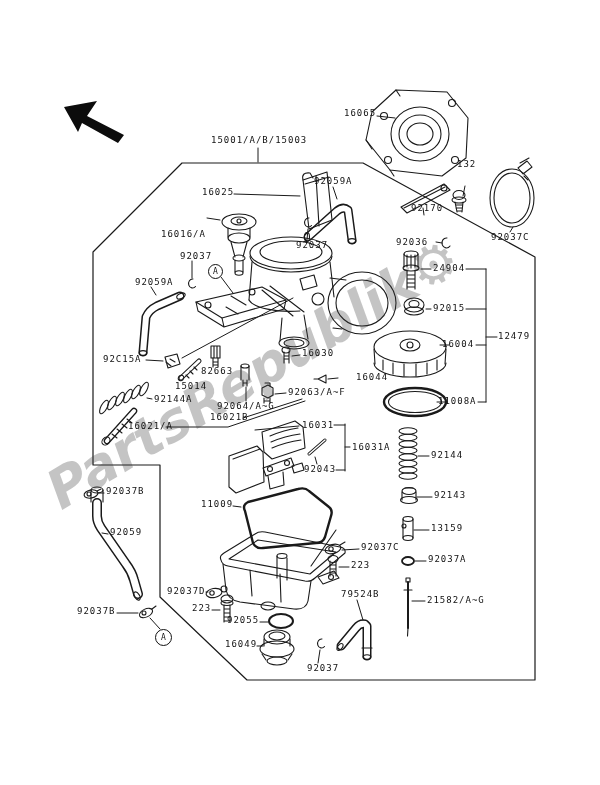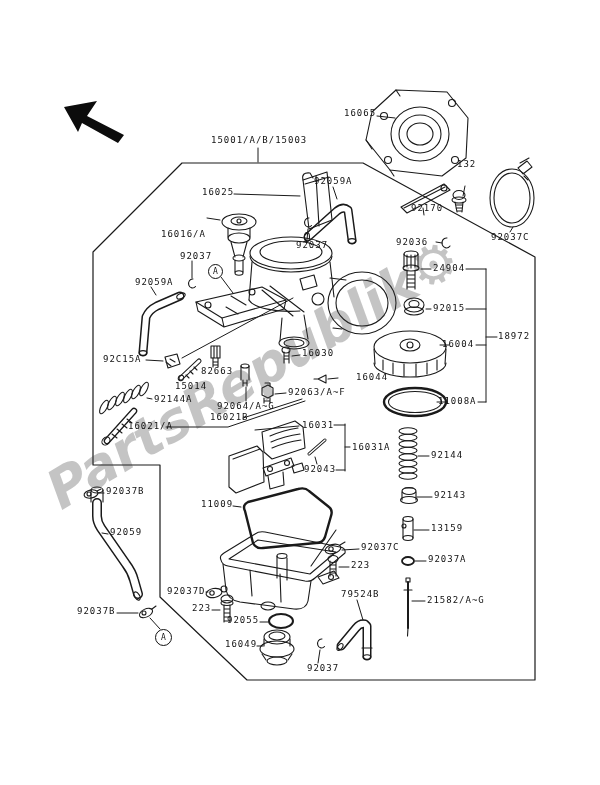--- a/index.html
+++ b/index.html
@@ -410,21 +410,21 @@
 <div class="lbl" style="left:396px;top:238px">92036</div>
 <div class="lbl" style="left:314px;top:177px">92059A</div>
 <div class="lbl" style="left:296px;top:241px">92037</div>
 <div class="lbl" style="left:202px;top:188px">16025</div>
 <div class="lbl" style="left:161px;top:230px">16016/A</div>
 <div class="lbl" style="left:180px;top:252px">92037</div>
 <div class="lbl" style="left:135px;top:278px">92059A</div>
 <div class="lbl" style="left:433px;top:264px">24904</div>
 <div class="lbl" style="left:433px;top:304px">92015</div>
 <div class="lbl" style="left:442px;top:340px">16004</div>
-<div class="lbl" style="left:498px;top:332px">18972</div>
+<div class="lbl" style="left:498px;top:332px">12479</div>
 <div class="lbl" style="left:438px;top:397px">11008A</div>
 <div class="lbl" style="left:302px;top:349px">16030</div>
 <div class="lbl" style="left:356px;top:373px">16044</div>
 <div class="lbl" style="left:288px;top:388px">92063/A~F</div>
 <div class="lbl" style="left:217px;top:402px">92064/A~G</div>
 <div class="lbl" style="left:103px;top:355px">92C15A</div>
 <div class="lbl" style="left:201px;top:367px">82663</div>
 <div class="lbl" style="left:175px;top:382px">15014</div>
 <div class="lbl" style="left:154px;top:395px">92144A</div>
 <div class="lbl" style="left:128px;top:422px">16021/A</div>

